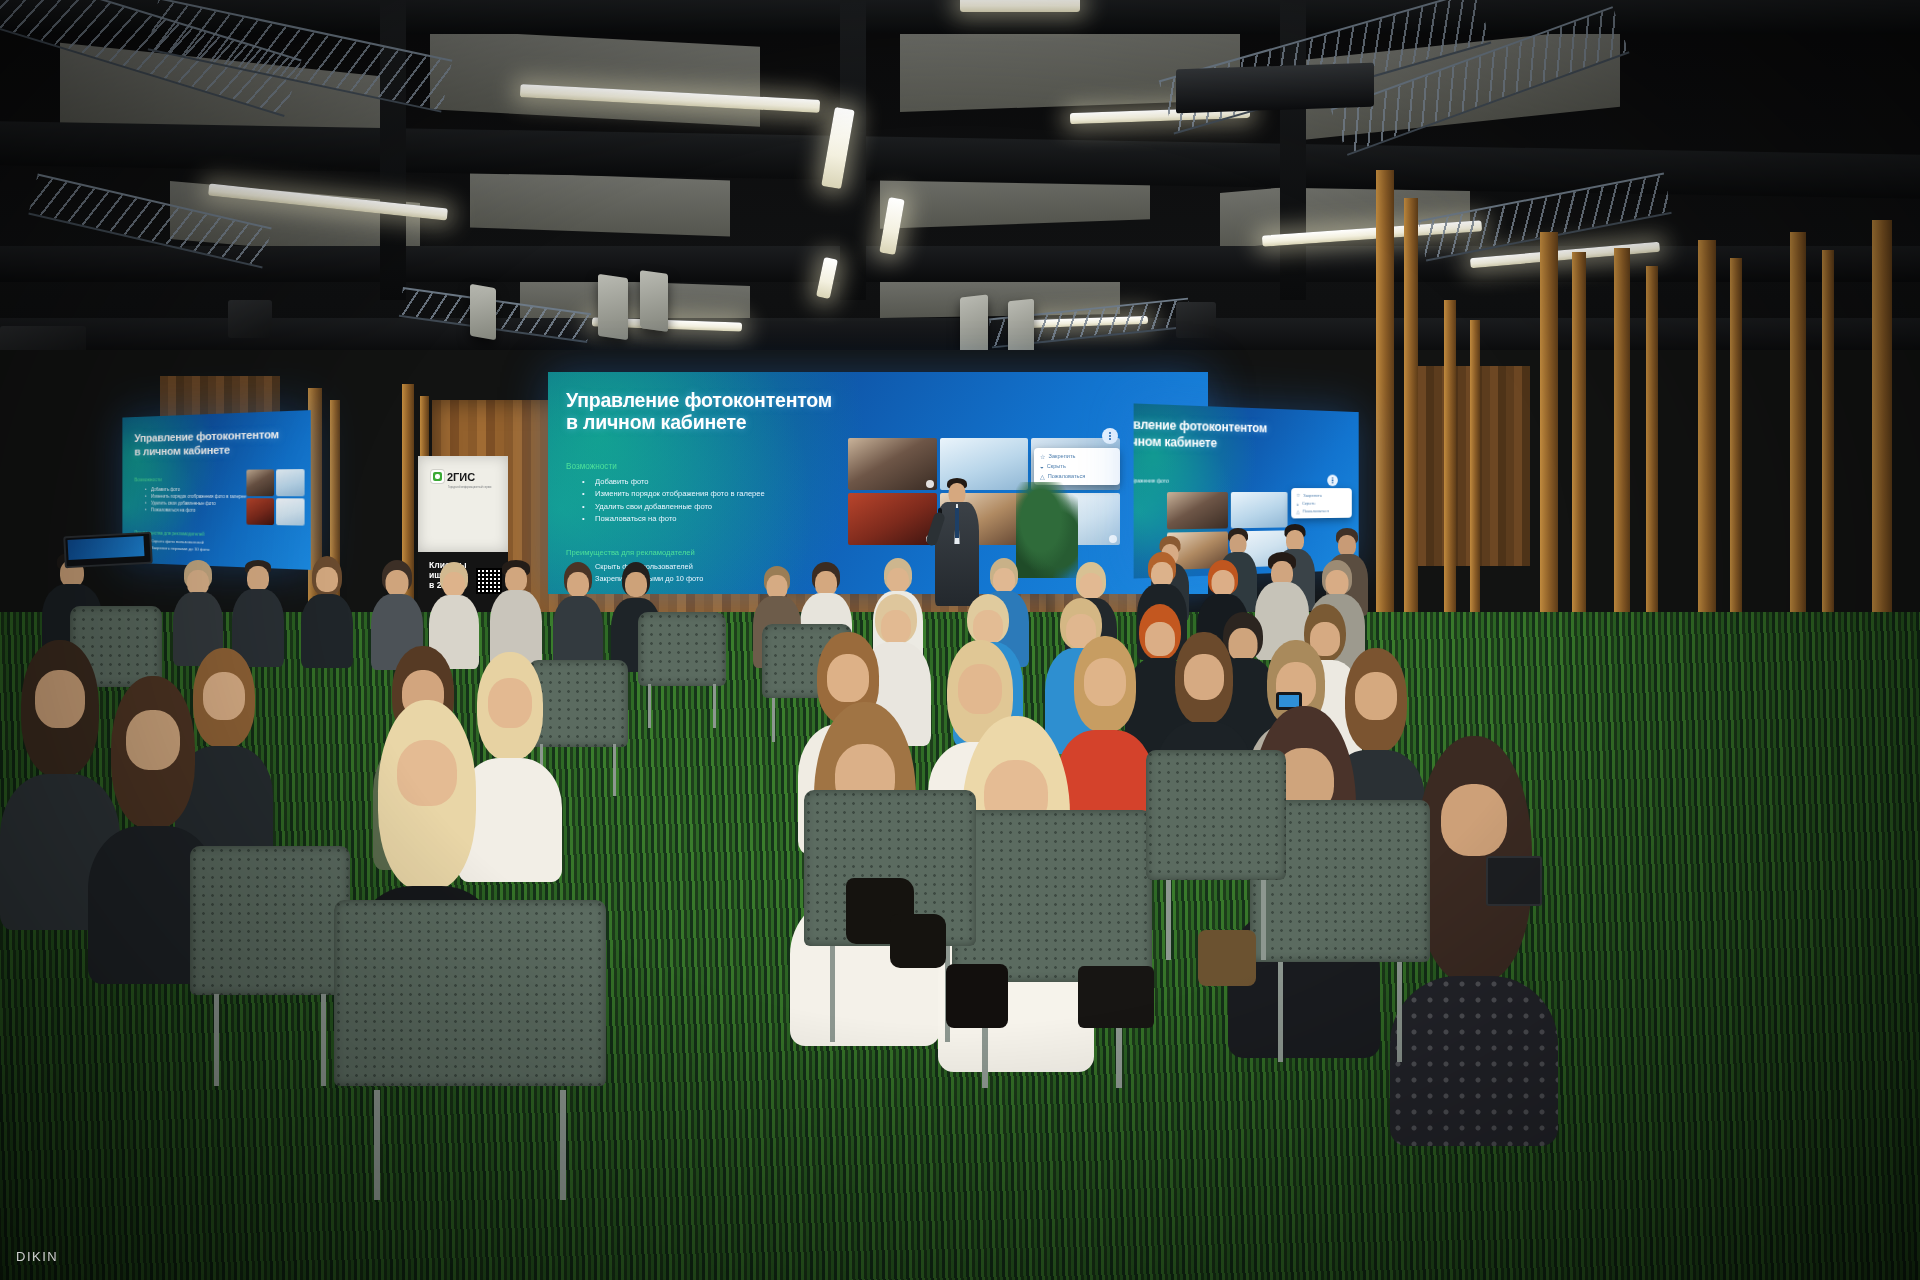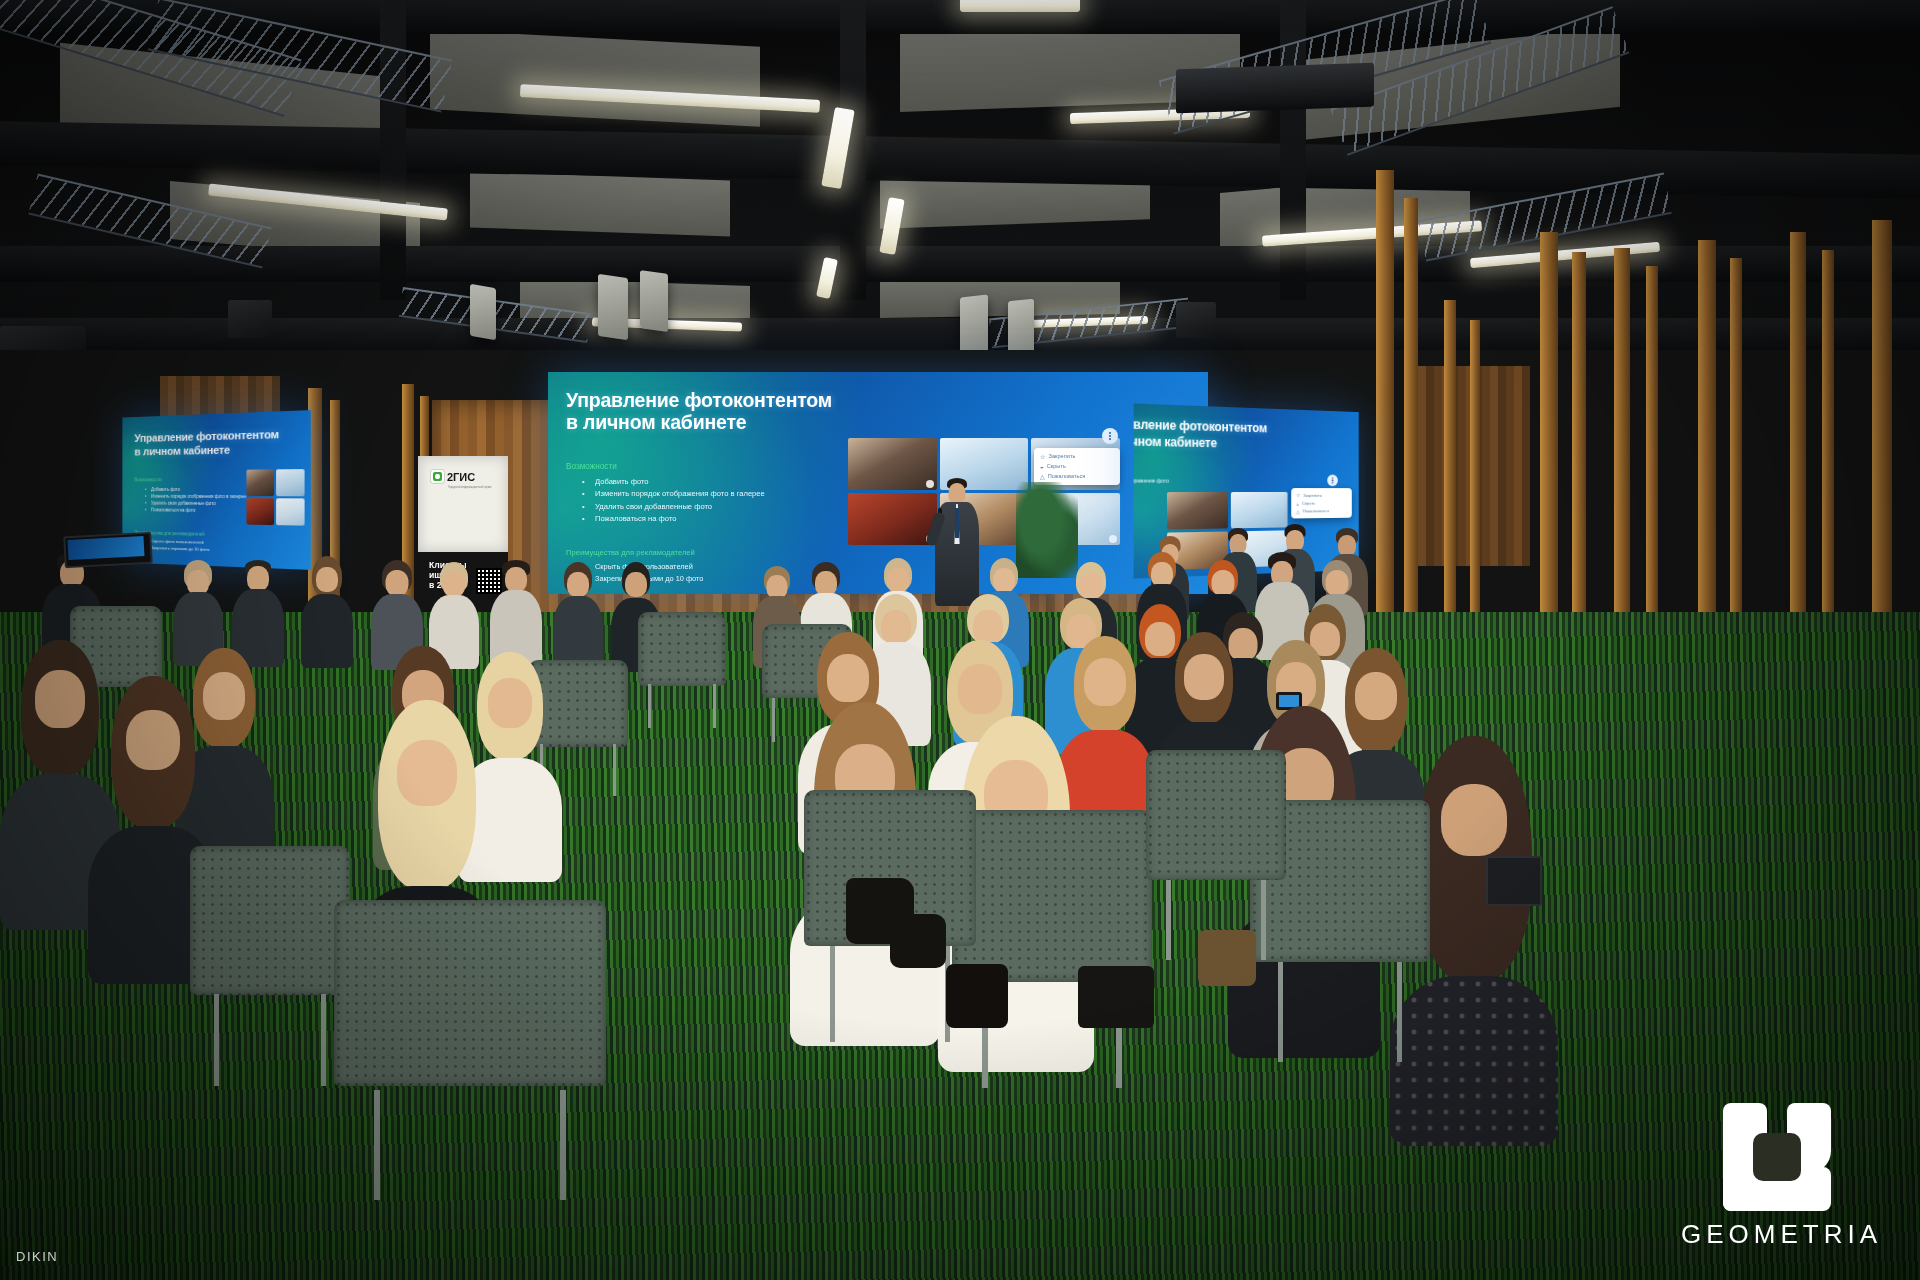--- a/index.html
+++ b/index.html
@@ -683,24 +683,15 @@
   <div style="position:absolute;left:1078px;top:966px;width:76px;height:62px;border-radius:6px;background:#171513;"></div>
   <div style="position:absolute;left:846px;top:878px;width:68px;height:66px;border-radius:8px 14px 10px 10px;background:#15130f;"></div>
   <div style="position:absolute;left:890px;top:914px;width:56px;height:54px;border-radius:8px 12px 10px 10px;background:#15130f;"></div>
   <div style="position:absolute;left:946px;top:964px;width:62px;height:64px;border-radius:8px;background:#120f0d;"></div>
   <div style="position:absolute;left:1198px;top:930px;width:58px;height:56px;border-radius:8px;background:#6b5230;"></div>
 
   <div style="position:absolute;left:1486px;top:856px;width:52px;height:46px;background:#1d1f22;border:2px solid #2e3135;border-radius:3px;"></div>
 
   <div class="vig"></div>
 
-  <div class="wm">
-    <div class="wm-mark">
-      <div class="a"></div>
-        <div class="b"></div>
-        <div class="c"></div>
-        <div class="d"></div>
-    </div>
-    <div class="wm-txt">GEOMETRIA</div>
-  </div>
   <div class="dikin">DIKIN</div>
 
 </div>
 
 </body></html>

